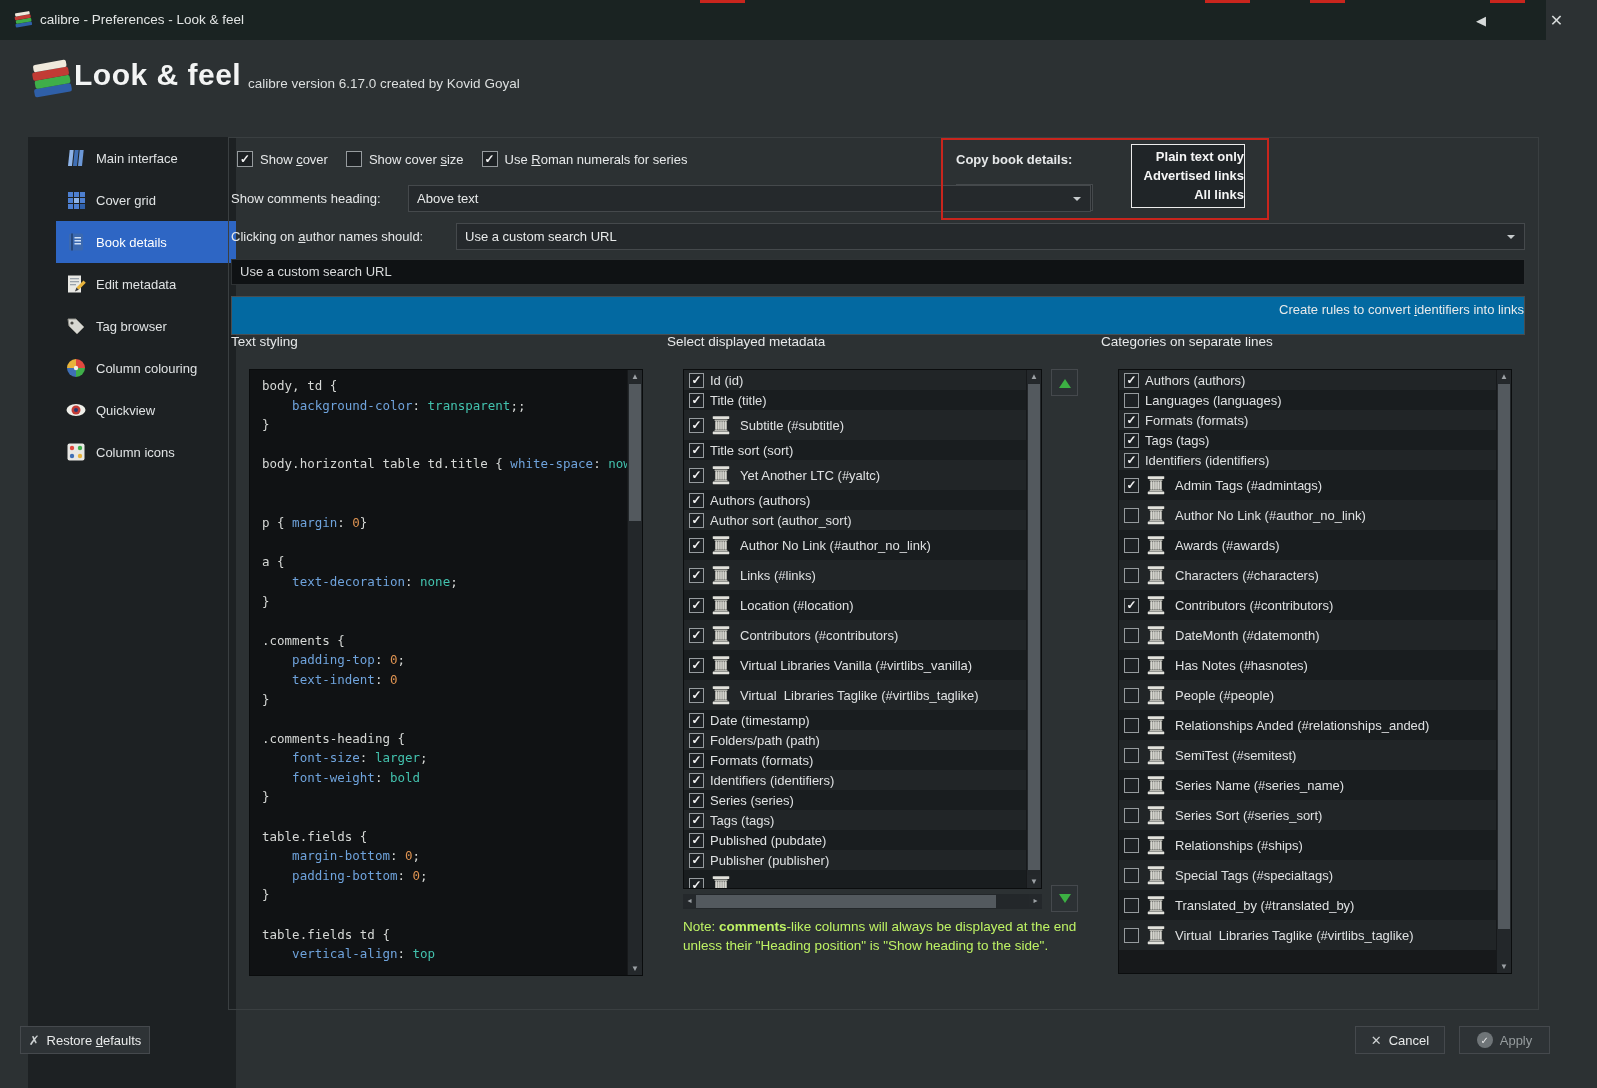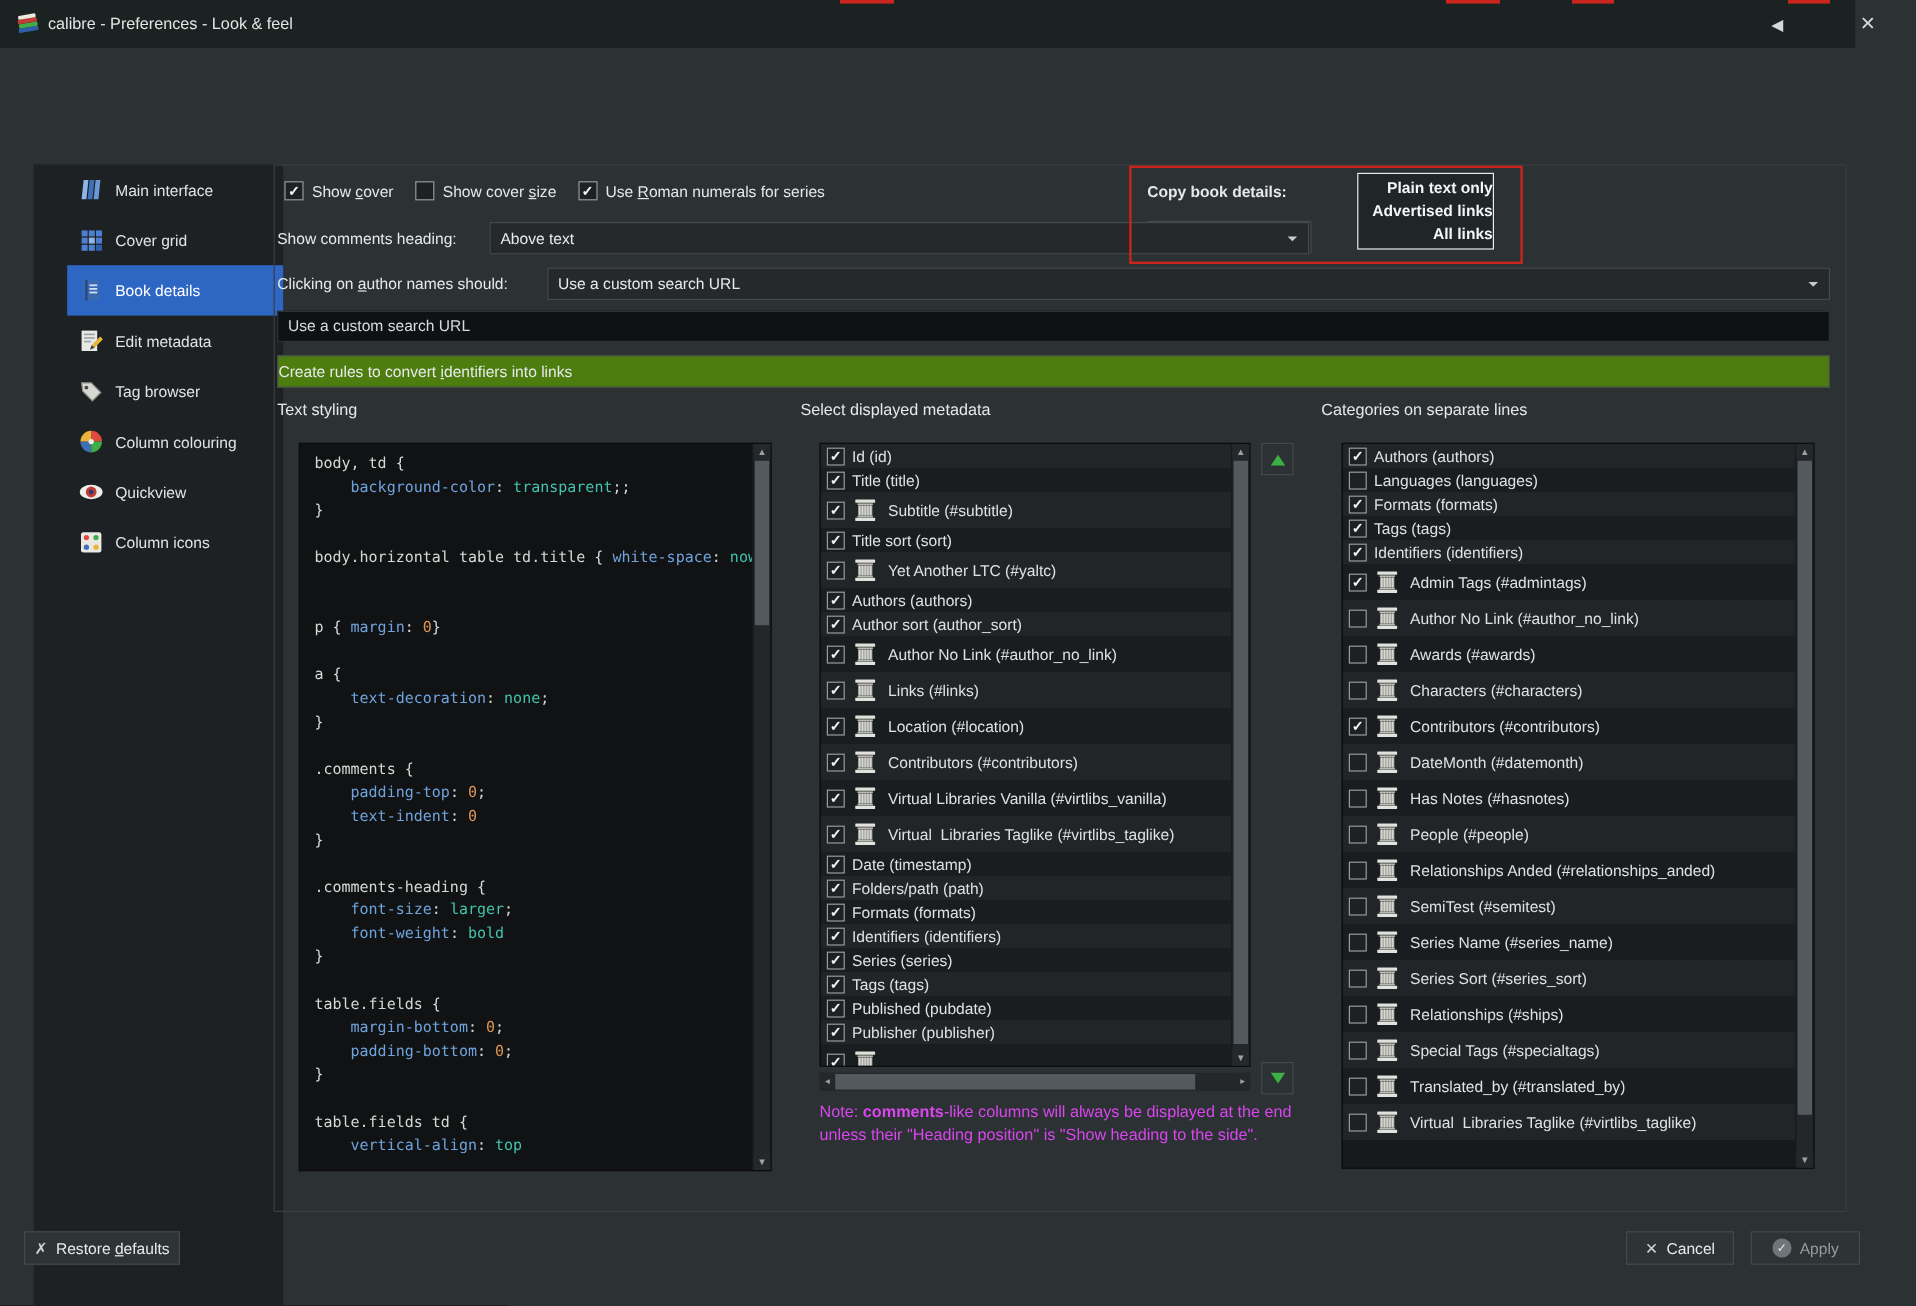--- a/index.html
+++ b/index.html
@@ -46,22 +46,22 @@
          color:#e8eaea;line-height:25px;padding:0 26px 0 8px;overflow:hidden;white-space:nowrap;}
   .combo::after{content:'';position:absolute;right:9px;top:11px;border:4.5px solid transparent;border-top-color:#c7cbcd;}
 
   .annot{position:absolute;left:712px;top:0;width:328px;height:82px;border:2px solid #c9251d;box-sizing:border-box;z-index:6;pointer-events:none;}
   .popup{position:absolute;left:902px;top:6px;width:114px;height:64px;background:#202528;border:1px solid #ececec;
          box-sizing:border-box;z-index:5;padding:2px 0 0 5px;text-align:right;}
   .popup div{font-weight:bold;font-size:13px;line-height:19px;color:#f4f5f5;white-space:nowrap;}
 
   .urlfield{position:absolute;left:2px;top:121px;width:1294px;height:26px;background:#0f1214;border:1px solid #2e3234;
             box-sizing:border-box;line-height:24px;padding-left:8px;color:#d9dbdc;}
-  .wide-btn{position:absolute;left:2px;top:158px;width:1294px;height:27px;background:#4d7c0f;border:1px solid #484d50;
-            box-sizing:border-box;text-align:left;line-height:25px;color:#e8eaea;}
+  .wide-btn{position:absolute;left:2px;top:158px;width:1294px;height:39px;background:#0369a1;border:1px solid #484d50;
+            box-sizing:border-box;text-align:right;line-height:25px;color:#e8eaea;}
 
   .sect{position:absolute;top:196px;font-size:13.5px;color:#e6e8e9;}
 
   
   .codewrap{position:absolute;left:20px;top:231px;width:394px;height:607px;background:#101214;border:1px solid #0a0c0d;box-sizing:border-box;}
   .code{position:absolute;left:0;top:0;right:15px;bottom:0;overflow:hidden;padding:6px 0 0 12px;
         font-family:"DejaVu Sans Mono",monospace;font-size:12.5px;line-height:19.6px;}
   .cline{white-space:pre;}
   .tk-d{color:#d6d8d6;} .tk-p{color:#6fa3dc;} .tk-v{color:#43c2ae;} .tk-n{color:#de9352;}
 
@@ -83,21 +83,21 @@
   .lrow.even{background:#212527;} .lrow.odd{background:#191d1f;}
   .rlbl{color:#dfe1e2;white-space:pre;overflow:hidden;}
   .pillar{width:24px;height:24px;flex:0 0 24px;display:flex;align-items:center;}
   .pillar svg{width:22px;height:22px;}
 
   .move-btn{position:absolute;width:27px;height:27px;background:#2c3134;border:1px solid #45494d;box-sizing:border-box;
             display:flex;align-items:center;justify-content:center;}
   .tri-up{width:0;height:0;border:6px solid transparent;border-bottom:9px solid #3cb043;margin-top:-5px;}
   .tri-down{width:0;height:0;border:6px solid transparent;border-top:9px solid #3cb043;margin-bottom:-5px;}
 
-  .note{position:absolute;left:454px;top:779px;width:414px;font-size:13.5px;line-height:19px;color:#d946ef;}
+  .note{position:absolute;left:454px;top:779px;width:414px;font-size:13.5px;line-height:19px;color:#bef264;}
 
   
   .btn{position:absolute;height:28px;background:#2e3336;border:1px solid #45494d;box-sizing:border-box;
        display:flex;align-items:center;justify-content:center;gap:7px;color:#e8eaea;}
   .btn .bicon{font-size:13px;color:#cdd1d2;}
   .apply-circle{width:16px;height:16px;border-radius:50%;background:#6f7578;color:#e8e8e8;font-size:10px;
                 display:inline-flex;align-items:center;justify-content:center;}
   .dim{color:#969c9e;}
 </style>
 </head>
@@ -118,20 +118,34 @@
     </span>
     <span class="tb-title">calibre - Preferences - Look &amp; feel</span>
     <div class="tb-btn tb-back">◀</div>
     <div class="tb-btn tb-close">✕</div>
   </div>
   <div class="redtick" style="left:700px;width:45px;"></div>
   <div class="redtick" style="left:1205px;width:45px;"></div>
   <div class="redtick" style="left:1310px;width:35px;"></div>
   <div class="redtick" style="left:1490px;width:35px;"></div>
 
+  <div class="header">
+    <span class="logo">
+      <svg viewBox="0 0 48 48">
+          <g transform="rotate(-10 24 24)">
+        <rect x="6" y="31" width="36" height="8" rx="2" fill="#2f5fa8"></rect>
+        <rect x="8" y="23" width="34" height="8" rx="2" fill="#3fae49"></rect>
+        <rect x="7" y="15" width="35" height="8" rx="2" fill="#c23b35"></rect>
+        <rect x="9" y="8" width="32" height="7" rx="2" fill="#efe9dc"></rect>
+      </g>
+        </svg>
+    </span>
+    <span class="h-title">Look &amp; feel</span>
+    <span class="h-sub">calibre version 6.17.0 created by Kovid Goyal</span>
+  </div>
 
   <div class="sidebar">
     <div class="side-item">
       <span class="sicon">
         <svg viewBox="0 0 22 22">
             <g transform="skewX(-6)">
               <rect x="5" y="3" width="4" height="16" fill="#8fb4e8"></rect>
               <rect x="10" y="3" width="4" height="16" fill="#3f6fb5"></rect>
               <rect x="15" y="3" width="4" height="16" fill="#6b97d6"></rect>
             </g>

